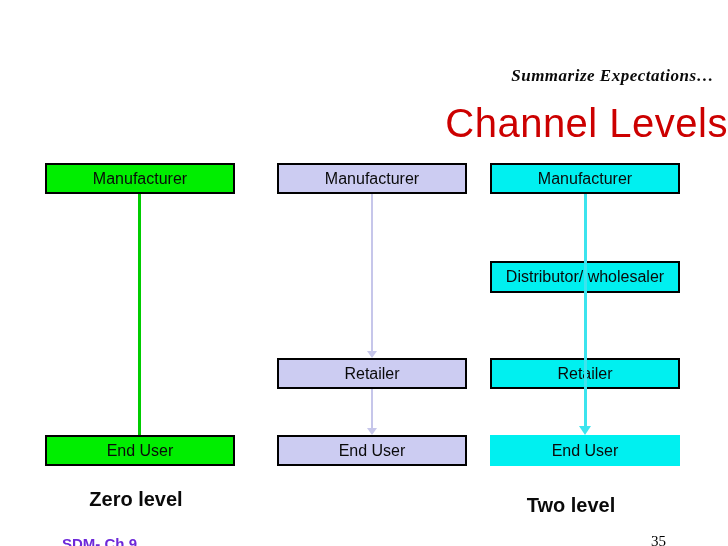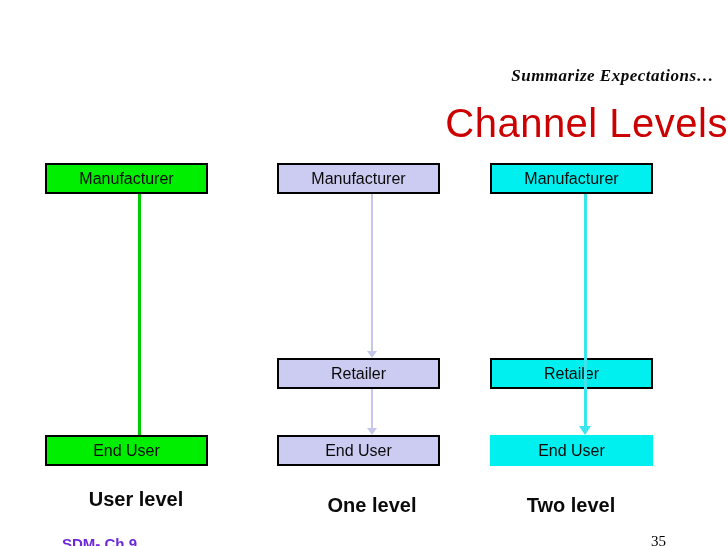--- a/index.html
+++ b/index.html
@@ -22,21 +22,21 @@
   .page-title{
     position:absolute;
     top:64px;left:0;width:100%;
     text-align:right;
     font-size:40px;line-height:46px;
     color:#cc0000;
     letter-spacing:0.5px;
   }
   .box{
     position:absolute;
-    height:31px;width:163px;
+    height:31px;width:190px;
     box-sizing:border-box;
     border:2px solid #000000;
     display:flex;align-items:center;justify-content:center;
     font-size:16px;color:#0a0a0a;
     z-index:2;
   }
   .fill-green{background:#00ee00;}
   .fill-lav{background:#ccccf2;}
   .fill-cyan{background:#00f0f0;}
   .noborder{border:none;}
@@ -73,36 +73,36 @@
 
   <div class="slide-note">Summarize Expectations…</div>
 
   <div class="page-title">Channel Levels</div>
 
   <div class="box fill-green" style="left:45px;top:127px;">Manufacturer</div>
   <div class="vline">
     <span class="shaft line-green" style="left:138px;top:158px;width:3px;height:241px;"></span>
   </div>
   <div class="box fill-green" style="left:45px;top:399px;">End User</div>
-  <div class="level-label" style="left:41px;top:452px;">User level</div>
+  <div class="level-label" style="left:41px;top:452px;">Zero level</div>
 
   <div class="box fill-lav" style="left:277px;top:127px;">Manufacturer</div>
   <div class="vline">
     <span class="shaft line-lav" style="left:371px;top:158px;width:2px;height:157px;"></span>
     <span class="head" style="left:367px;top:315px;border-left:5px solid transparent;border-right:5px solid transparent;border-top:7px solid #c6c6ea;"></span>
   </div>
   <div class="box fill-lav" style="left:277px;top:322px;">Retailer</div>
   <div class="vline">
     <span class="shaft line-lav" style="left:371px;top:353px;width:2px;height:39px;"></span>
     <span class="head" style="left:367px;top:392px;border-left:5px solid transparent;border-right:5px solid transparent;border-top:7px solid #c6c6ea;"></span>
   </div>
   <div class="box fill-lav" style="left:277px;top:399px;">End User</div>
-  <div class="level-label" style="left:277px;top:458px;">One level</div>
 
   <div class="box fill-cyan" style="left:490px;top:127px;">Manufacturer</div>
+  <div class="box fill-cyan" style="left:490px;top:225px;height:32px;">Distributor/ wholesaler</div>
   <div class="box fill-cyan" style="left:490px;top:322px;">Retailer</div>
   <div class="vline" style="z-index:4;">
     <span class="shaft line-cyan" style="left:584px;top:158px;width:3px;height:232px;"></span>
     <span class="head" style="left:579px;top:390px;border-left:6px solid transparent;border-right:6px solid transparent;border-top:9px solid #3ce4ee;"></span>
   </div>
   <div class="box fill-cyan noborder" style="left:490px;top:399px;">End User</div>
   <div class="level-label" style="left:476px;top:458px;">Two level</div>
 
   <div class="footer-course">SDM- Ch 9</div>
   <div class="footer-page">35</div>

